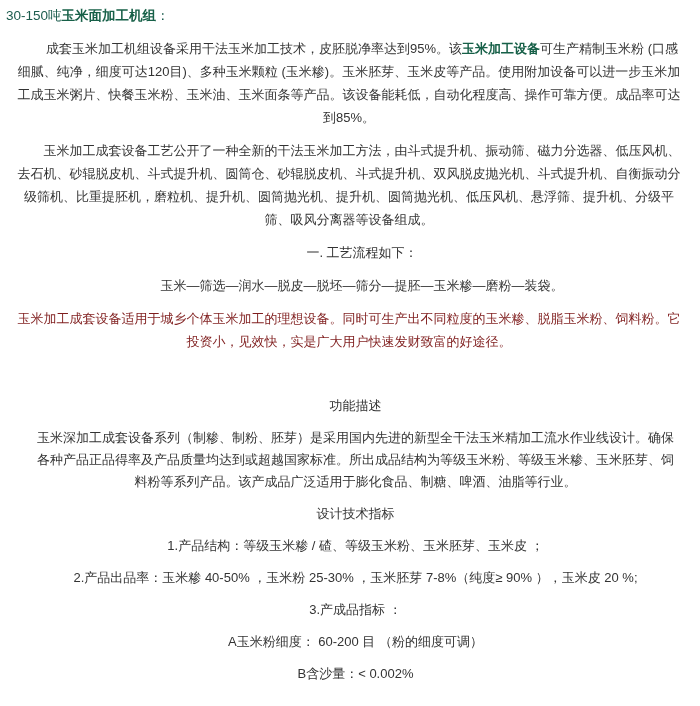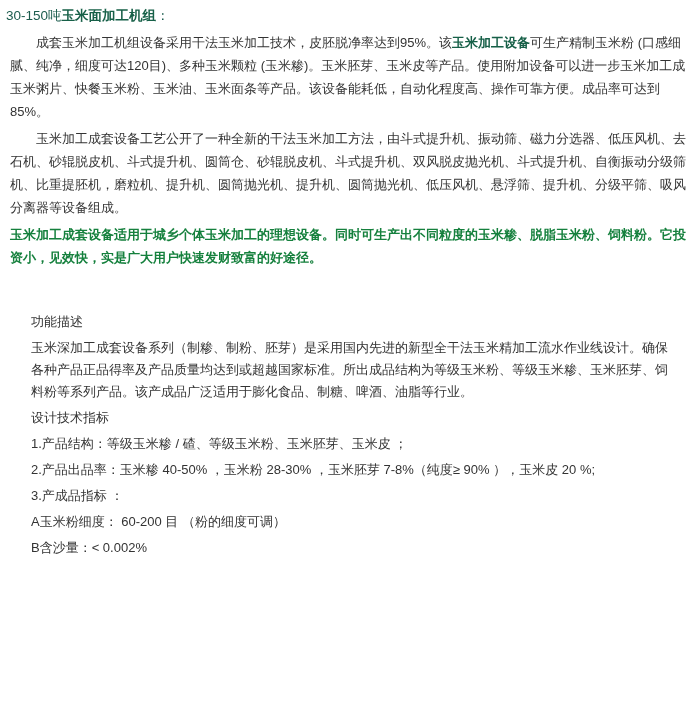--- a/index.html
+++ b/index.html
@@ -16,40 +16,41 @@
   }
   .page {
     padding: 4px 8px 0 6px;
   }
   
   .top {
     font-size: 13px;
     line-height: 23px;
   }
   .para {
-    margin: 4px;
+    margin: 10px;
+    text-align: center;
   }
   .ind {
     text-indent: 2em;
   }
   .title {
     font-size: 13.5px;
     line-height: 23px;
     color: #1b5c4d;
   }
   .title .kw {
     font-weight: bold;
   }
   .kw {
     color: #176048;
     font-weight: bold;
   }
   .bold-summary {
-    font-weight: bold;
-    color: #15803d;
+    font-weight: normal;
+    color: #7f1d1d;
   }
   
   .bottom {
     margin-top: 42px;
     margin-left: 21px;
     margin-right: 8px;
     font-size: 13px;
     line-height: 22px;
   }
   .spec-item {
@@ -62,32 +63,34 @@
 <div class="page">
 
   <div class="top">
     <div class="title"><span>30-150吨</span><span class="kw">玉米面加工机组</span><span>：</span></div>
 
     <p class="para ind"><span>成套玉米加工机组设备采用干法玉米加工技术，皮胚脱净率达到95%。该</span><span class="kw">玉米加工设备</span><span>可生产精制玉米粉 (口感细腻、纯净，细度可达120目)、多种玉米颗粒 (玉米糁)。玉米胚芽、玉米皮等产品。使用附加设备可以进一步玉米加工成玉米粥片、快餐玉米粉、玉米油、玉米面条等产品。该设备能耗低，自动化程度高、操作可靠方便。成品率可达到85%。</span></p>
 
     <p class="para ind">玉米加工成套设备工艺公开了一种全新的干法玉米加工方法，由斗式提升机、振动筛、磁力分选器、低压风机、去石机、砂辊脱皮机、斗式提升机、圆筒仓、砂辊脱皮机、斗式提升机、双风脱皮抛光机、斗式提升机、自衡振动分级筛机、比重提胚机，磨粒机、提升机、圆筒抛光机、提升机、圆筒抛光机、低压风机、悬浮筛、提升机、分级平筛、吸风分离器等设备组成。</p>
 
 
+    <p class="para ind">一. 工艺流程如下：</p>
 
 
+    <p class="para ind">玉米—筛选—润水—脱皮—脱坯—筛分—提胚—玉米糁—磨粉—装袋。</p>
 
     <p class="para bold-summary">玉米加工成套设备适用于城乡个体玉米加工的理想设备。同时可生产出不同粒度的玉米糁、脱脂玉米粉、饲料粉。它投资小，见效快，实是广大用户快速发财致富的好途径。</p>
   </div>
 
   <div class="bottom">
     <p class="para">功能描述</p>
     <p class="para">玉米深加工成套设备系列（制糁、制粉、胚芽）是采用国内先进的新型全干法玉米精加工流水作业线设计。确保各种产品正品得率及产品质量均达到或超越国家标准。所出成品结构为等级玉米粉、等级玉米糁、玉米胚芽、饲料粉等系列产品。该产成品广泛适用于膨化食品、制糖、啤酒、油脂等行业。</p>
     <p class="para">设计技术指标</p>
 
     <p class="para spec-item">1.产品结构：等级玉米糁 / 碴、等级玉米粉、玉米胚芽、玉米皮 ；</p>
-    <p class="para spec-item">2.产品出品率：玉米糁 40-50% ，玉米粉 28-30% ，玉米胚芽 7-8%（纯度≥ 90% ），玉米皮 20 %;</p>
+    <p class="para spec-item">2.产品出品率：玉米糁 40-50% ，玉米粉 25-30% ，玉米胚芽 7-8%（纯度≥ 90% ），玉米皮 20 %;</p>
     <p class="para spec-item">3.产成品指标 ：</p>
     <p class="para spec-item">A玉米粉细度： 60-200 目 （粉的细度可调）</p>
     <p class="para spec-item">B含沙量：&lt; 0.002%</p>
 
   </div>
 
 </div>
 
 </body></html>

